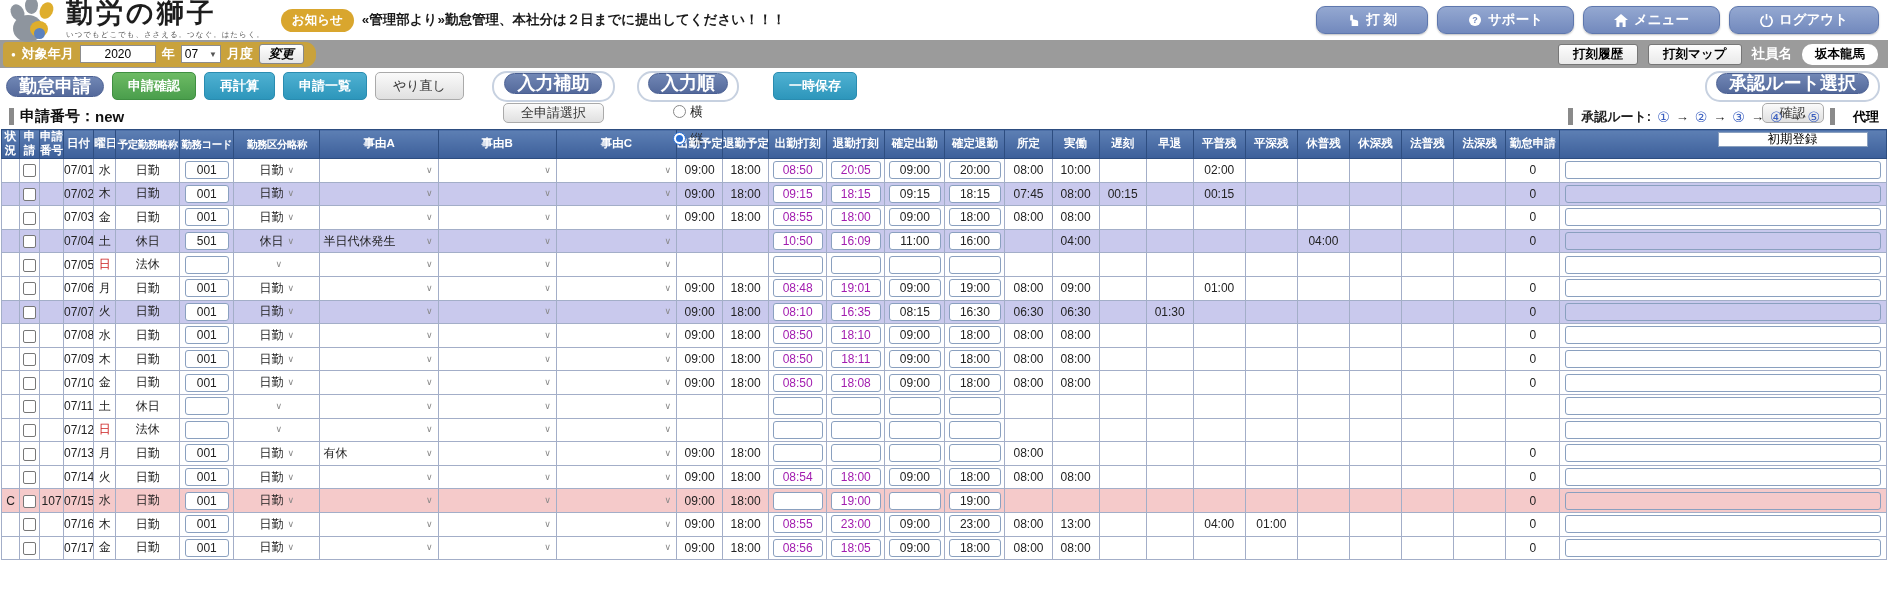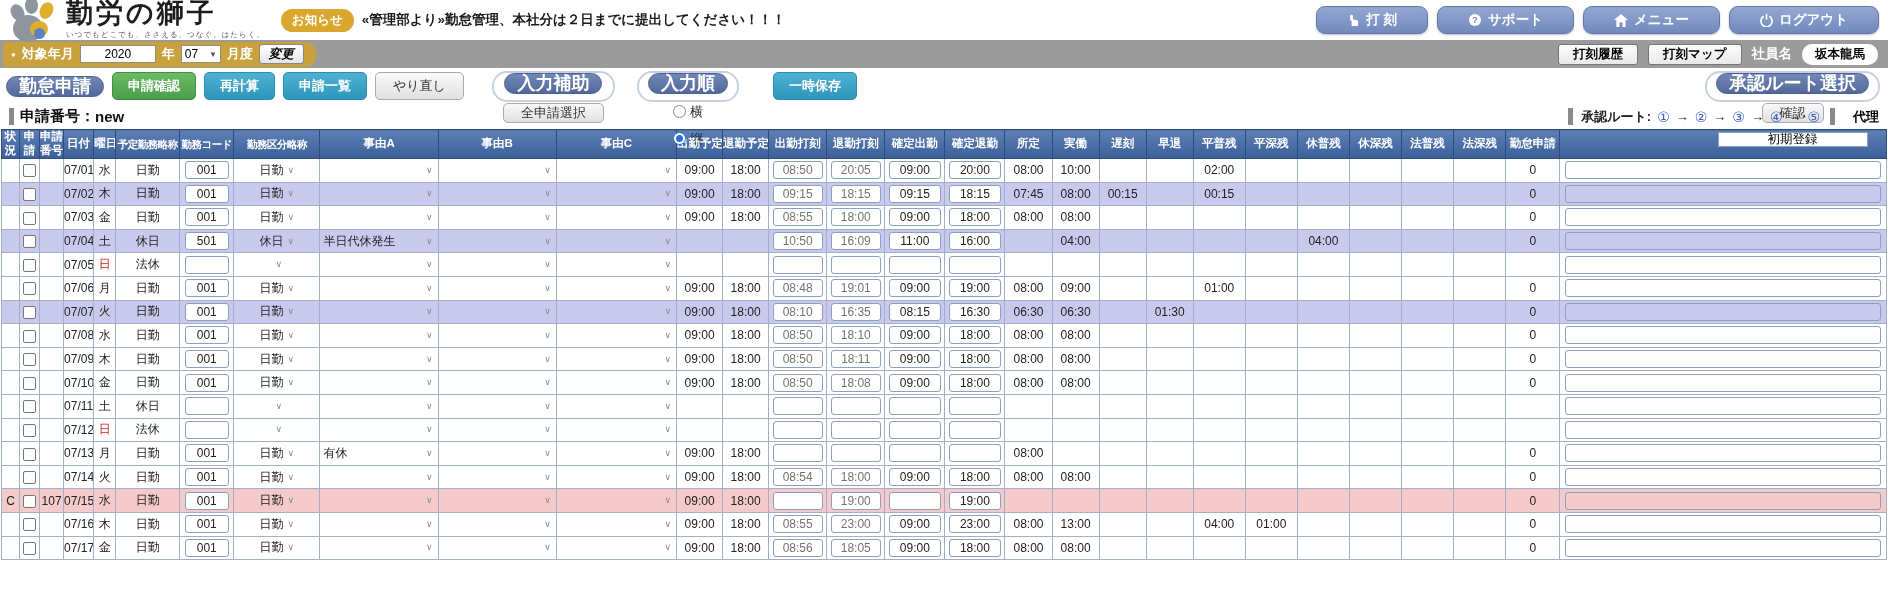--- a/index.html
+++ b/index.html
@@ -65,21 +65,21 @@
 
   
   table.grid { border-collapse:collapse; table-layout:fixed; width:1886px; margin-left:1px; }
   .grid th { background:linear-gradient(#5d7fb4,#3c5f9a); color:#fff; font-size:11.5px; font-weight:bold; border:1px solid #2d4d80; height:29px; padding:0; line-height:1.2; text-align:center; overflow:hidden; white-space:nowrap; }
   .grid th.sm { font-size:10.5px; letter-spacing:-0.5px; }
   .grid td { border:1px solid #a3aec8; height:23.6px; padding:0; font-size:12px; color:#222; text-align:center; vertical-align:middle; overflow:hidden; white-space:nowrap; }
   tr.hl td { background:#c9c9ed; }
   tr.alert td { background:#f5caca; }
   td.sun { color:#cc2222; }
   .ibox { background:#fff; border:1px solid #8aa0bf; border-radius:3px; height:18px; margin:0 auto; display:flex; align-items:center; justify-content:center; font-size:12px; cursor:text; }
-  .ibox.punch { color:#737373; width:50px; }
+  .ibox.punch { color:#a21caf; width:50px; }
   .ibox.fixedinput { color:#222; width:52px; }
   .ibox.codeinput { width:44px; }
   .ibox.remark { width:calc(100% - 10px); background:transparent; }
   .sel { position:relative; width:100%; height:100%; display:flex; align-items:center; cursor:pointer; }
   .sel .sel-t { overflow:hidden; white-space:nowrap; }
   .sel.select .sel-t { flex:1; text-align:left; padding:0 14px 0 3px; }
   .sel.select .chev { position:absolute; right:5px; }
   .sel.centerselect { justify-content:center; gap:4px; }
   .chev { color:#888; font-size:9px; line-height:1; }
   .cb { width:13px; height:13px; background:#fff; border:1px solid #777; border-radius:2px; display:inline-block; vertical-align:middle; cursor:pointer; }

